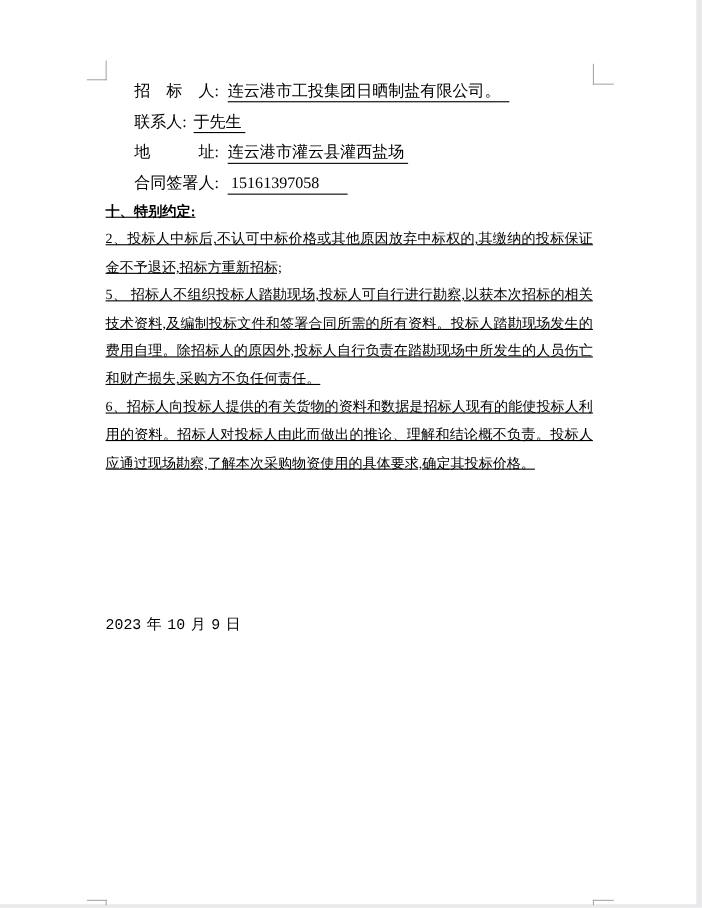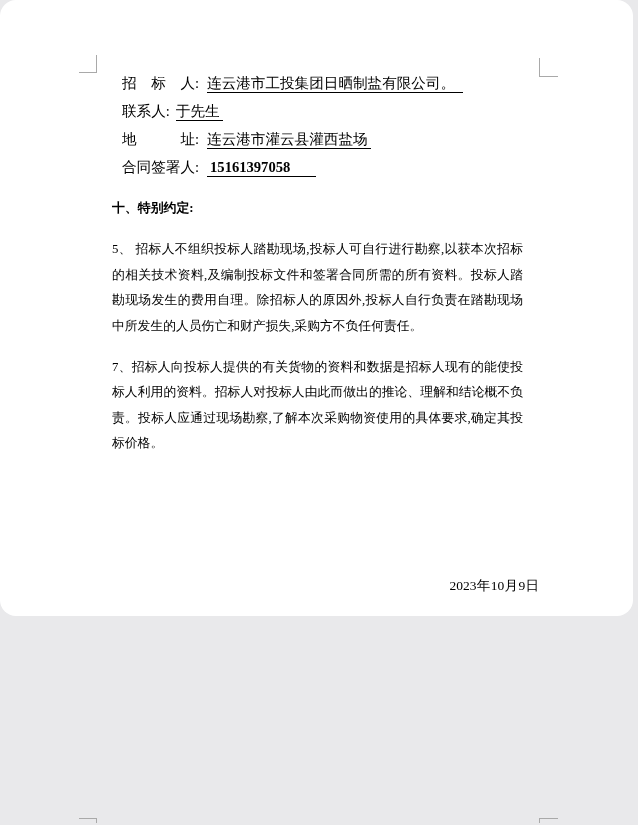--- a/index.html
+++ b/index.html
@@ -10,23 +10,22 @@
     background: #e9e9eb;
     font-family: "Liberation Serif", "DejaVu Serif", serif;
     color: #000;
     overflow: hidden;
   }
   .page {
     position: absolute;
     left: 0;
     top: 0;
     width: 633px;
-    height: 616px;
+    height: 822px;
     background: #ffffff;
-    border-radius: 16px;
   }
   
   .crop { position: absolute; }
   .crop.tl { left: 79px;  top: 55px;  width: 17px; height: 17px; border-right: 1px solid #a9a9a9; border-bottom: 1px solid #a9a9a9; }
   .crop.tr { left: 539px; top: 58px;  width: 18px; height: 18px; border-left: 1px solid #a9a9a9; border-bottom: 1px solid #a9a9a9; }
   .crop.bl { left: 79px;  top: 818px; width: 17px; height: 4px;  border-right: 1px solid #a9a9a9; border-top: 1px solid #a9a9a9; }
   .crop.br { left: 539px; top: 818px; width: 18px; height: 4px;  border-left: 1px solid #a9a9a9; border-top: 1px solid #a9a9a9; }
 
   
   .hdr {
@@ -39,44 +38,45 @@
   }
   .hdr .row { height: 28px; }
   .hdr .lbl { display: inline-block; }
   .hdr .val {
     border-bottom: 1px solid #000;
     padding-bottom: 1px;
   }
   .hdr .row.r1 .val { margin-left: 8px; padding-right: 8px; }
   .hdr .row.r2 .val { margin-left: 8px; padding-right: 3px; }
   .hdr .row.r3 .val { margin-left: 6px; padding-right: 3px; }
-  .hdr .row.r4 .val { margin-left: 8px; padding-left: 3px; padding-right: 26px; font-weight: bold; }
+  .hdr .row.r4 .val { margin-left: 8px; padding-left: 3px; padding-right: 26px; }
 
   
   .bodytext {
     position: absolute;
     left: 96px;
     top: 180px;
     width: 443px;
     font-size: 12.8px;
     line-height: 25.4px;
     text-align: justify;
   }
-  .bodytext p { margin: 16px; padding: 0; }
+  .bodytext p { margin: 0; padding: 0; text-decoration: underline; }
   .bodytext p.heading { font-weight: bold; text-align: left; font-size: 12.9px; }
 
   .docdate {
     position: absolute;
     left: 96px;
-    top: 573px;
+    top: 557px;
     width: 443px;
     font-size: 13.5px;
     line-height: 25.4px;
-    text-align: right;
+    text-align: left;
     word-spacing: -3px;
+    font-family: Liberation Mono, monospace;
   }
 </style>
 </head>
 <body>
 
 <div class="page">
 
   <div class="crop tl"></div>
   <div class="crop tr"></div>
   <div class="crop bl"></div>
@@ -92,19 +92,20 @@
     <div class="row r2">
       <span class="lbl">地　　　址:</span><span class="val">连云港市灌云县灌西盐场</span>
     </div>
     <div class="row r4">
       <span class="lbl">合同签署人:</span><span class="val">15161397058</span>
     </div>
   </div>
 
   <div class="bodytext">
     <p class="heading">十、特别约定:</p>
+    <p class="clause">2、投标人中标后,不认可中标价格或其他原因放弃中标权的,其缴纳的投标保证金不予退还,招标方重新招标;</p>
     <p class="clause">5、 招标人不组织投标人踏勘现场,投标人可自行进行勘察,以获本次招标的相关技术资料,及编制投标文件和签署合同所需的所有资料。投标人踏勘现场发生的费用自理。除招标人的原因外,投标人自行负责在踏勘现场中所发生的人员伤亡和财产损失,采购方不负任何责任。</p>
-    <p class="clause">7、招标人向投标人提供的有关货物的资料和数据是招标人现有的能使投标人利用的资料。招标人对投标人由此而做出的推论、理解和结论概不负责。投标人应通过现场勘察,了解本次采购物资使用的具体要求,确定其投标价格。</p>
+    <p class="clause">6、招标人向投标人提供的有关货物的资料和数据是招标人现有的能使投标人利用的资料。招标人对投标人由此而做出的推论、理解和结论概不负责。投标人应通过现场勘察,了解本次采购物资使用的具体要求,确定其投标价格。</p>
   </div>
 
   <div class="docdate">2023 年 10 月 9 日</div>
 
 </div>
 
 </body></html>

